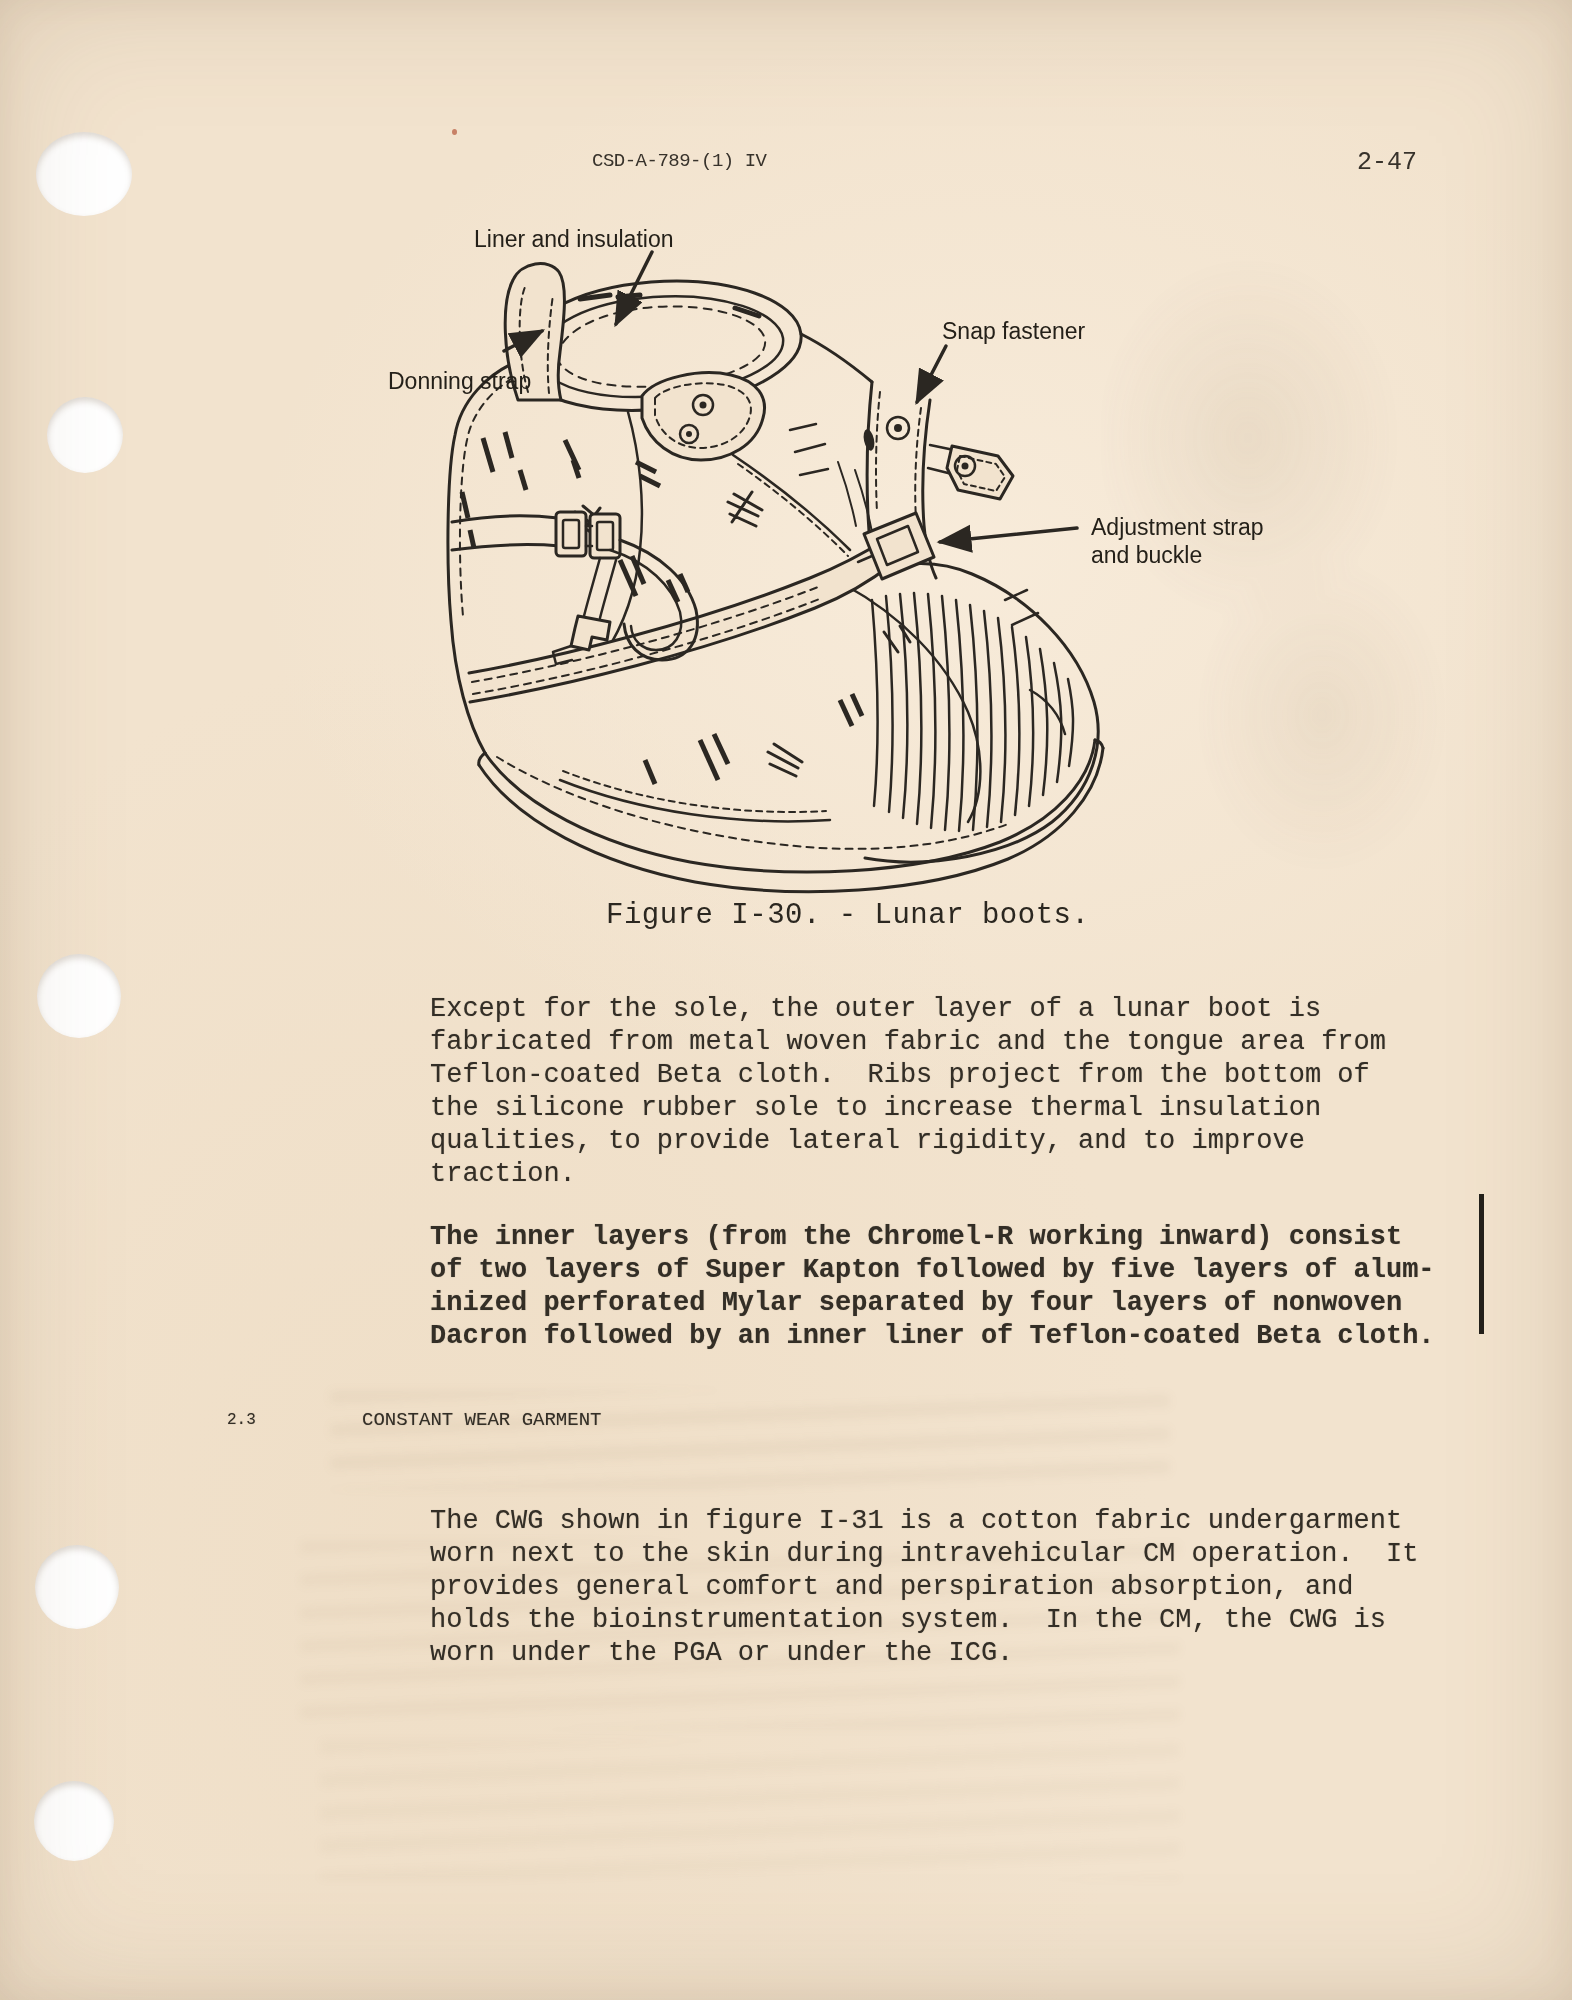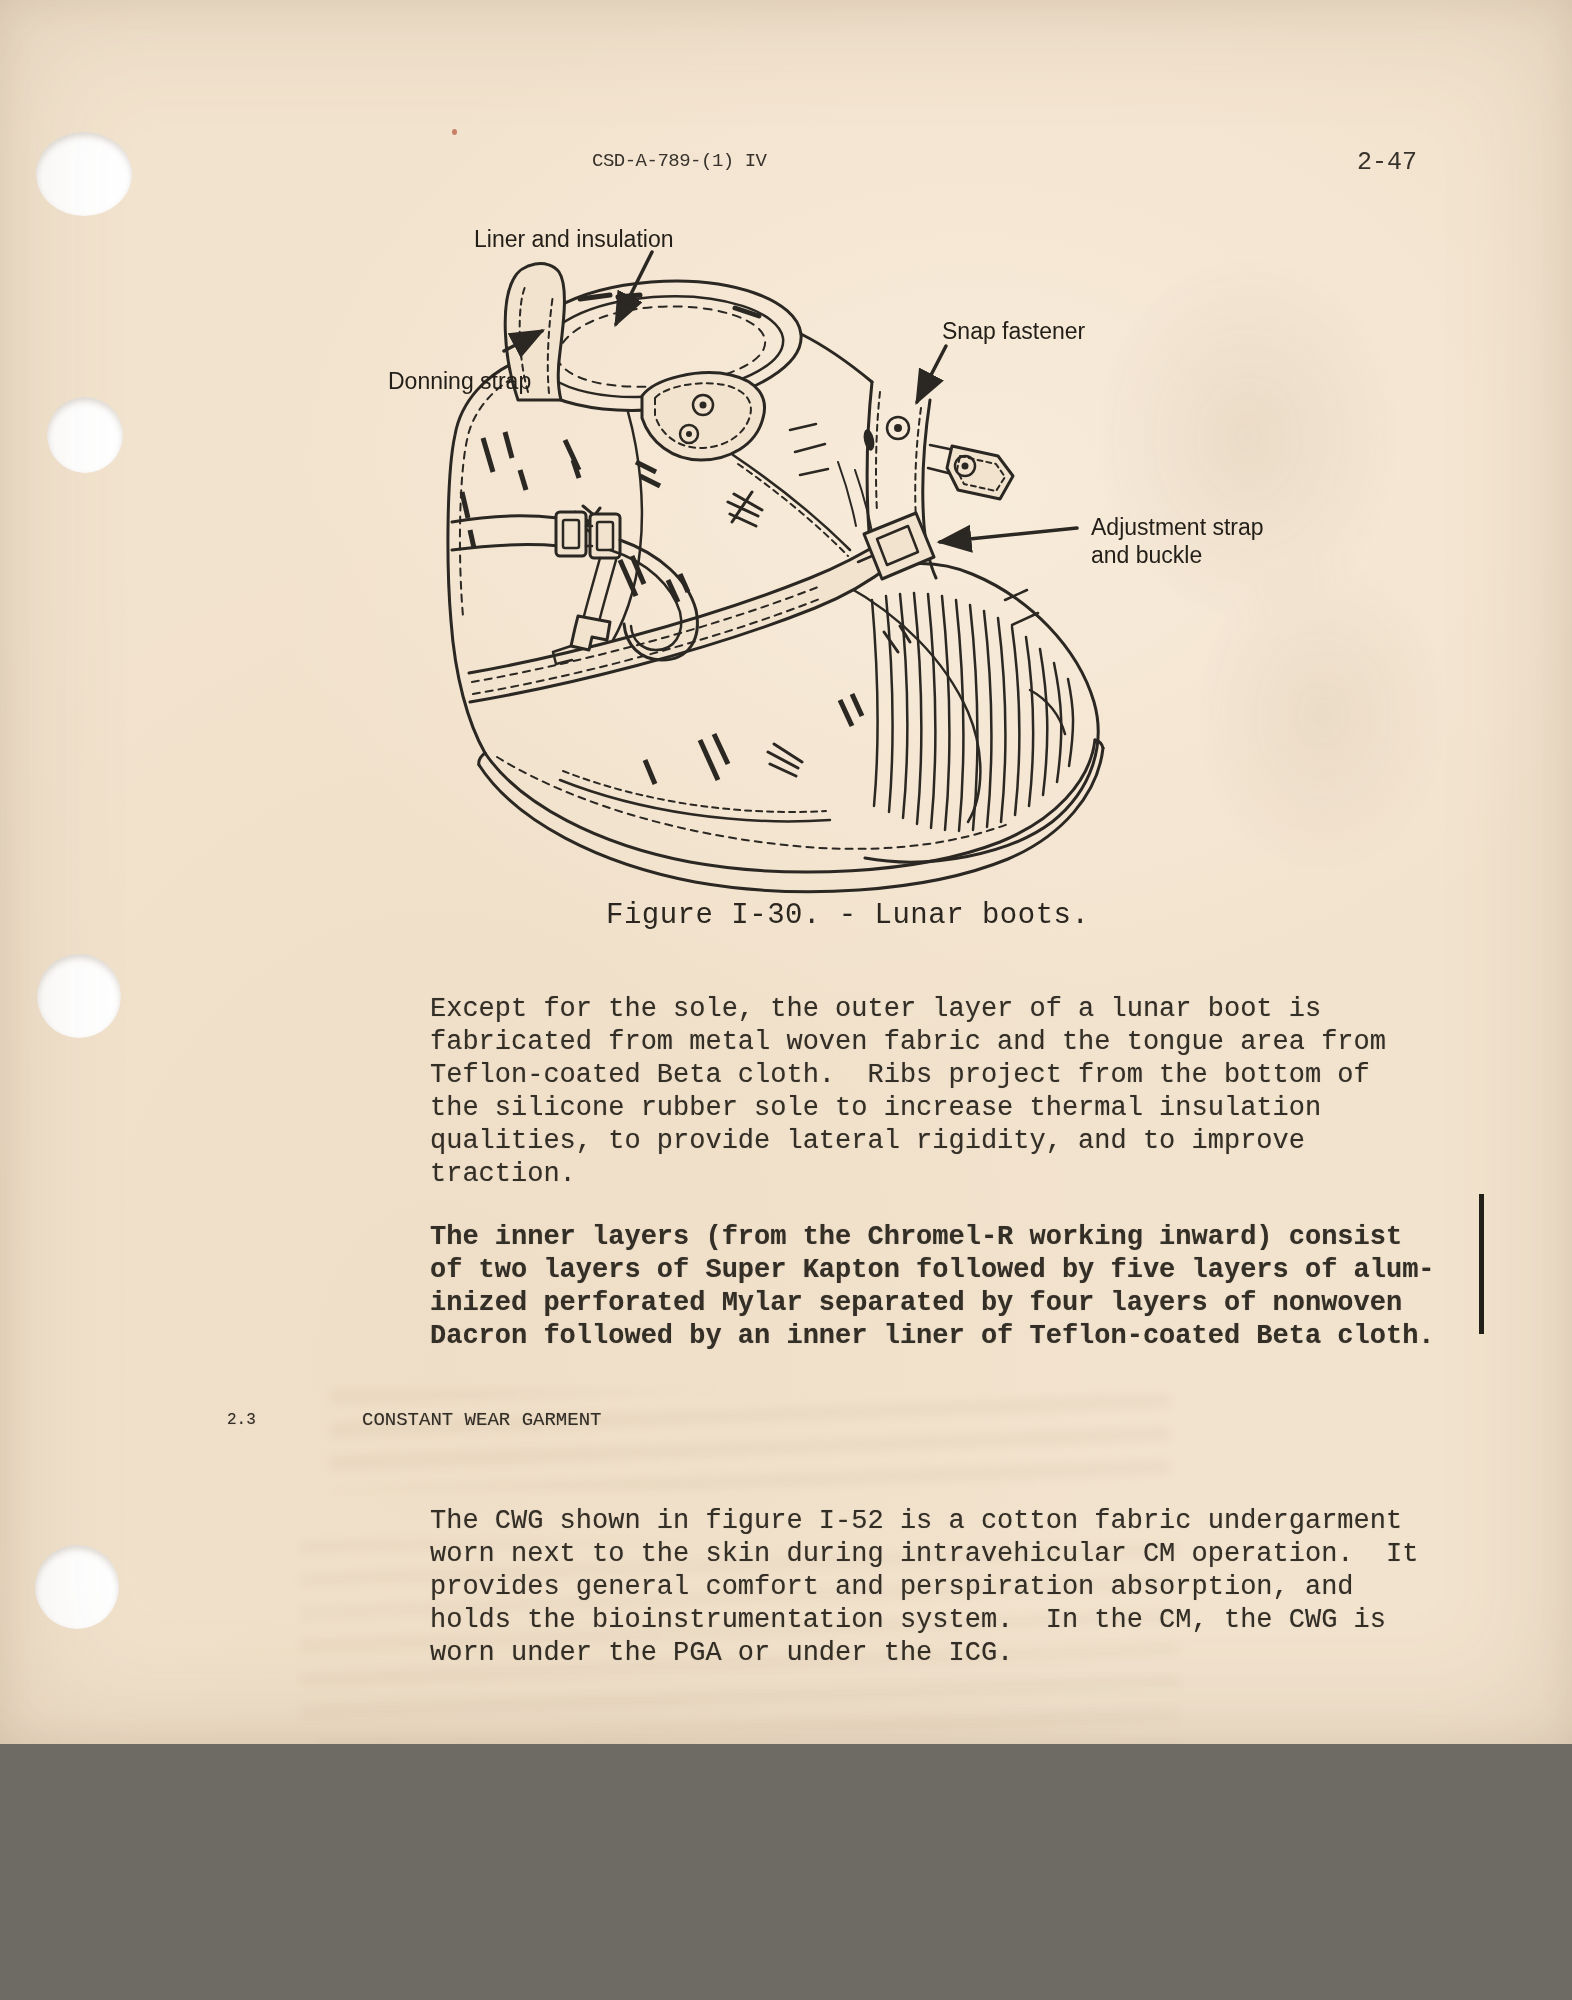--- a/index.html
+++ b/index.html
@@ -1,17 +1,17 @@
 <!DOCTYPE html>
 <html><head>
 <meta charset="utf-8">
 <style>
   html,body { margin:0; padding:0; background:#6e6a64; }
   .page {
-    position:relative; width:1572px; height:1744px; overflow:hidden;
+    position:relative; width:1572px; height:2000px; overflow:hidden;
     background:
       radial-gradient(1200px 900px at 62% 28%, rgba(248,236,219,.9) 0%, rgba(248,236,219,0) 60%),
       radial-gradient(1100px 1400px at 28% 78%, rgba(238,221,197,.8) 0%, rgba(238,221,197,0) 65%),
       #f2e3ce;
     font-family:"Liberation Mono", monospace;
   }
   .page::after {
     content:""; position:absolute; inset:0; pointer-events:none;
     box-shadow: inset 0 0 130px rgba(120,92,60,.18), inset 0 0 35px rgba(130,100,70,.10);
   }
@@ -218,19 +218,19 @@
 the silicone rubber sole to increase thermal insulation
 qualities, to provide lateral rigidity, and to improve
 traction.</div>
   <div class="change-bar"></div>
   <div class="txt mono para2">The inner layers (from the Chromel-R working inward) consist
 of two layers of Super Kapton followed by five layers of alum-
 inized perforated Mylar separated by four layers of nonwoven
 Dacron followed by an inner liner of Teflon-coated Beta cloth.</div>
   <div class="txt mono sec-num">2.3</div>
   <div class="txt mono sec-title">CONSTANT WEAR GARMENT</div>
-  <div class="txt mono para3">The CWG shown in figure I-52 is a cotton fabric undergarment
+  <div class="txt mono para3">The CWG shown in figure I-31 is a cotton fabric undergarment
 worn next to the skin during intravehicular CM operation.  It
 provides general comfort and perspiration absorption, and
 holds the bioinstrumentation system.  In the CM, the CWG is
 worn under the PGA or under the ICG.</div>
 
 </div>
 
 </body></html>

